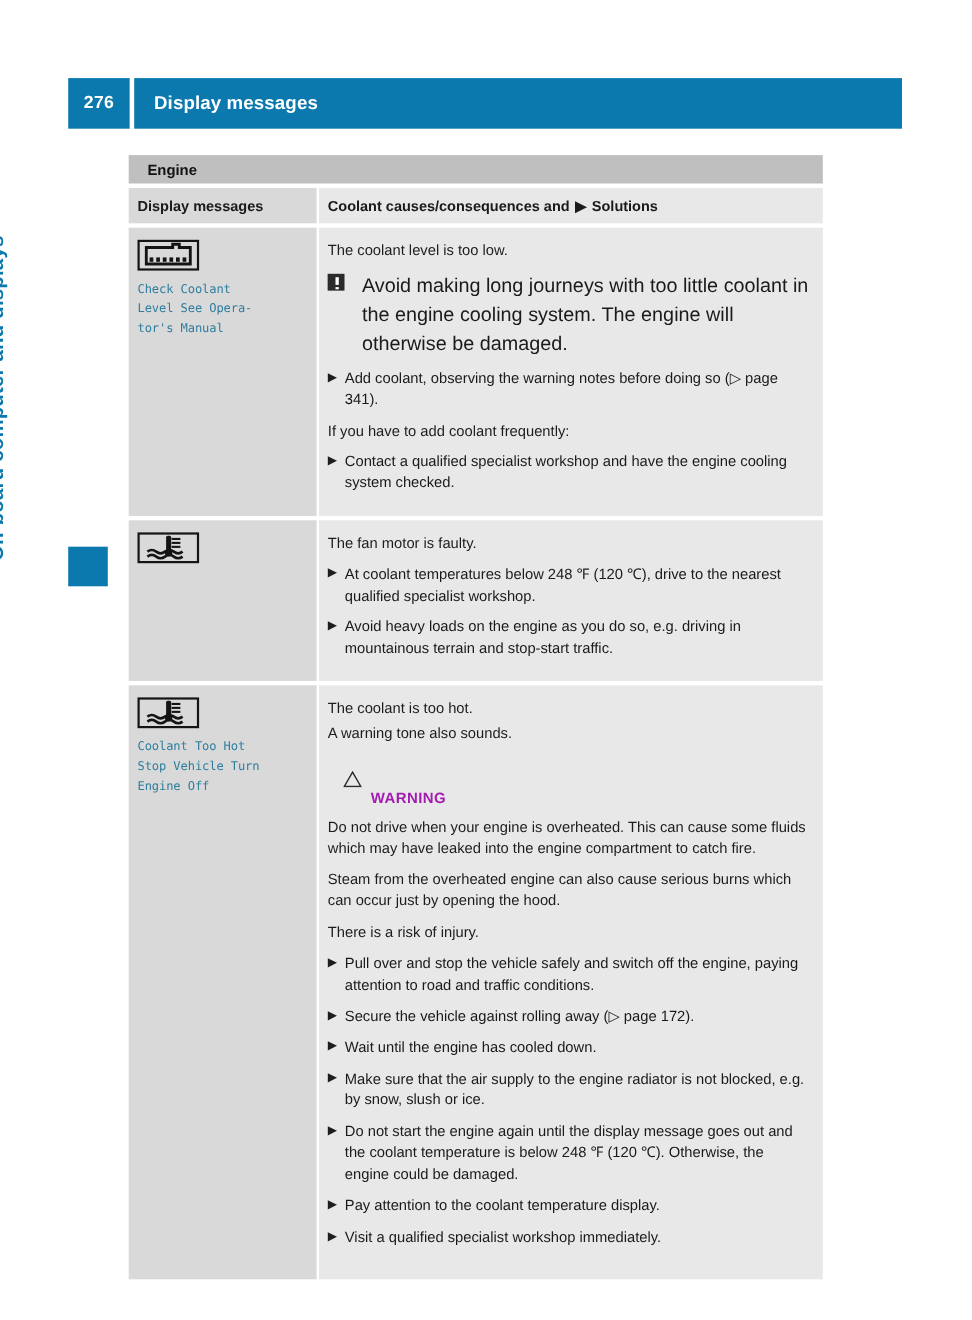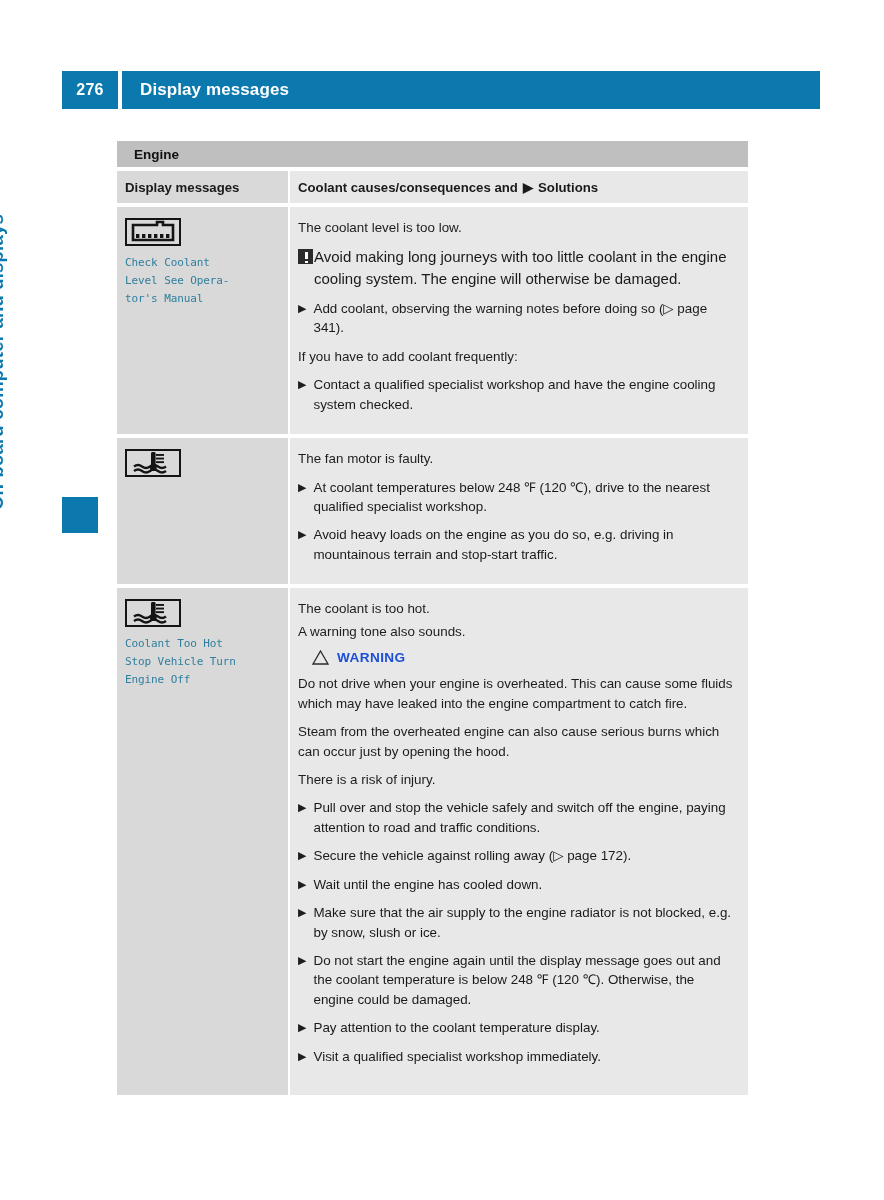--- a/index.html
+++ b/index.html
@@ -12,21 +12,21 @@
     font-family: "Liberation Sans", sans-serif;
     color: #1a1a1a;
     position: relative;
     overflow: hidden;
   }
 
   
   .header-band {
     position: absolute;
     left: 62px; top: 71px;
-    width: 758px; height: 38px;
+    width: 758px; height: 46px;
     display: flex;
     align-items: stretch;
   }
   .page-number-box {
     width: 56px;
     background: #0b79ae;
     color: #ffffff;
     display: flex;
     align-items: center;
     justify-content: center;
@@ -169,23 +169,23 @@
   .bullet-arrow {
     flex: 0 0 auto;
     color: #1d1d1d;
     font-size: 11px;
     line-height: 1.72;
   }
   .bullet-body { flex: 1; }
 
   .note {
     display: flex;
-    gap: 1px;
+    gap: 16px;
     margin: 0 0 9px 0;
-    font-size: 15px;
+    font-size: 18px;
     line-height: 1.45;
   }
   .note-icon {
     flex: 0 0 auto;
     width: 15px; height: 15px;
     background: #2b2b2b;
     position: relative;
     margin-top: 3px;
     border: 1px solid #2b2b2b;
   }
@@ -205,24 +205,25 @@
   }
   .note-body { flex: 1; }
 
   .warning-head {
     display: flex;
     align-items: center;
     gap: 8px;
     margin: 3px 0 9px 14px;
   }
   .warning-label {
-    color: #1d4ed8;
+    color: #a21caf;
     font-size: 13.6px;
     font-weight: bold;
     letter-spacing: 0.4px;
+    margin-top: 33px;
   }
   .tri-icon { display: block; }
 </style>
 </head>
 <body>
 
 <div class="header-band">
   <div class="page-number-box">276</div>
   <div class="header-gap"></div>
   <div class="header-title-box">Display messages</div>

